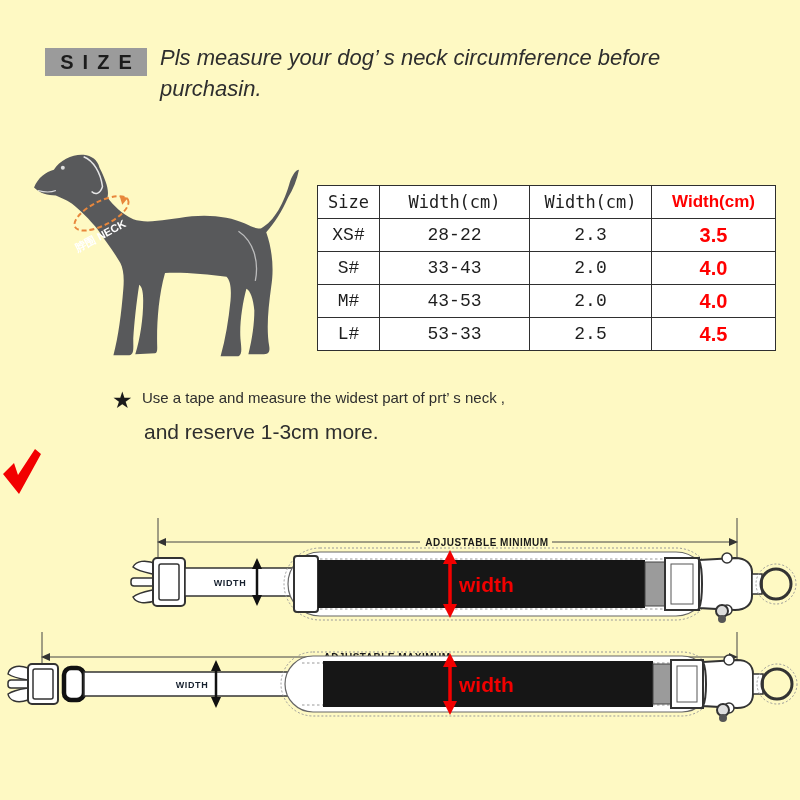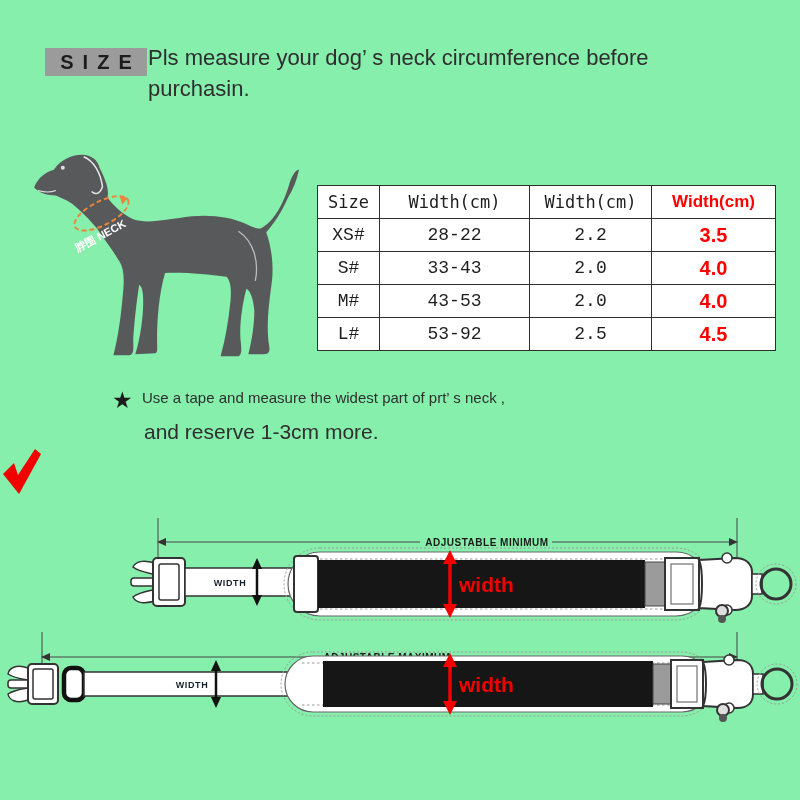--- a/index.html
+++ b/index.html
@@ -1,29 +1,29 @@
 <!DOCTYPE html>
 <html><head>
 <meta charset="utf-8">
 <style>
   html,body{margin:0;padding:0;background:#fff;}
   #canvas{
-    position:relative;width:800px;height:800px;background:#86efac;
+    position:relative;width:800px;height:800px;background:#fef9c3;
     font-family:"Liberation Sans",sans-serif;color:#2b2b2b;overflow:hidden;
   }
   .abs{position:absolute;}
 
   
   .size-badge{
     left:45px;top:48px;width:102px;height:28px;background:#9b9b9b;
     display:flex;align-items:center;justify-content:center;
     font-size:20px;font-weight:600;letter-spacing:9px;color:#1c1c1c;
     padding-left:9px;box-sizing:border-box;
   }
-  .intro{left:148px;top:42px;width:580px;font-size:22px;line-height:31px;color:#2e2e2e;}
+  .intro{left:160px;top:42px;width:580px;font-size:22px;line-height:31px;color:#2e2e2e;font-style:italic;}
 
   
   table.size-table{position:absolute;left:317px;top:185px;border-collapse:collapse;background:#fff;}
   table.size-table td{border:1px solid #2f2f2f;text-align:center;vertical-align:middle;padding:0;height:32px;}
   td.c-size{width:61px;}  td.c-neck{width:149px;}  td.c-w1{width:121px;}  td.c-w2{width:123px;}
   .mono{font-family:"DejaVu Sans Mono",monospace;font-size:17px;color:#1e1e1e;}
   .mono-val{font-family:Liberation Mono, monospace;font-size:18px;color:#1e1e1e;}
   .red-head{font-family:"Liberation Sans",sans-serif;font-weight:bold;font-size:17px;color:#ff0000;}
   .red-val{font-family:"Liberation Sans",sans-serif;font-weight:bold;font-size:20px;color:#ff0000;}
 
@@ -95,38 +95,38 @@
     <tbody>
         <tr>
       <td class="c-size mono">Size</td>
       <td class="c-neck mono">Width(cm)</td>
       <td class="c-w1 mono">Width(cm)</td>
       <td class="c-w2 red-head">Width(cm)</td>
     </tr>
     <tr>
       <td class="c-size mono-val">XS#</td>
       <td class="c-neck mono-val">28-22</td>
-      <td class="c-w1 mono-val">2.2</td>
+      <td class="c-w1 mono-val">2.3</td>
       <td class="c-w2 red-val">3.5</td>
     </tr>
     <tr>
       <td class="c-size mono-val">S#</td>
       <td class="c-neck mono-val">33-43</td>
       <td class="c-w1 mono-val">2.0</td>
       <td class="c-w2 red-val">4.0</td>
     </tr>
     <tr>
       <td class="c-size mono-val">M#</td>
       <td class="c-neck mono-val">43-53</td>
       <td class="c-w1 mono-val">2.0</td>
       <td class="c-w2 red-val">4.0</td>
     </tr>
     <tr>
       <td class="c-size mono-val">L#</td>
-      <td class="c-neck mono-val">53-92</td>
+      <td class="c-neck mono-val">53-33</td>
       <td class="c-w1 mono-val">2.5</td>
       <td class="c-w2 red-val">4.5</td>
     </tr>
   </tbody>
     </table>
 
   <div class="abs star">★</div>
   <div class="abs note1">Use a tape and measure the widest part of prt’ s neck ,</div>
   <div class="abs note2">and reserve 1-3cm more.</div>
 

